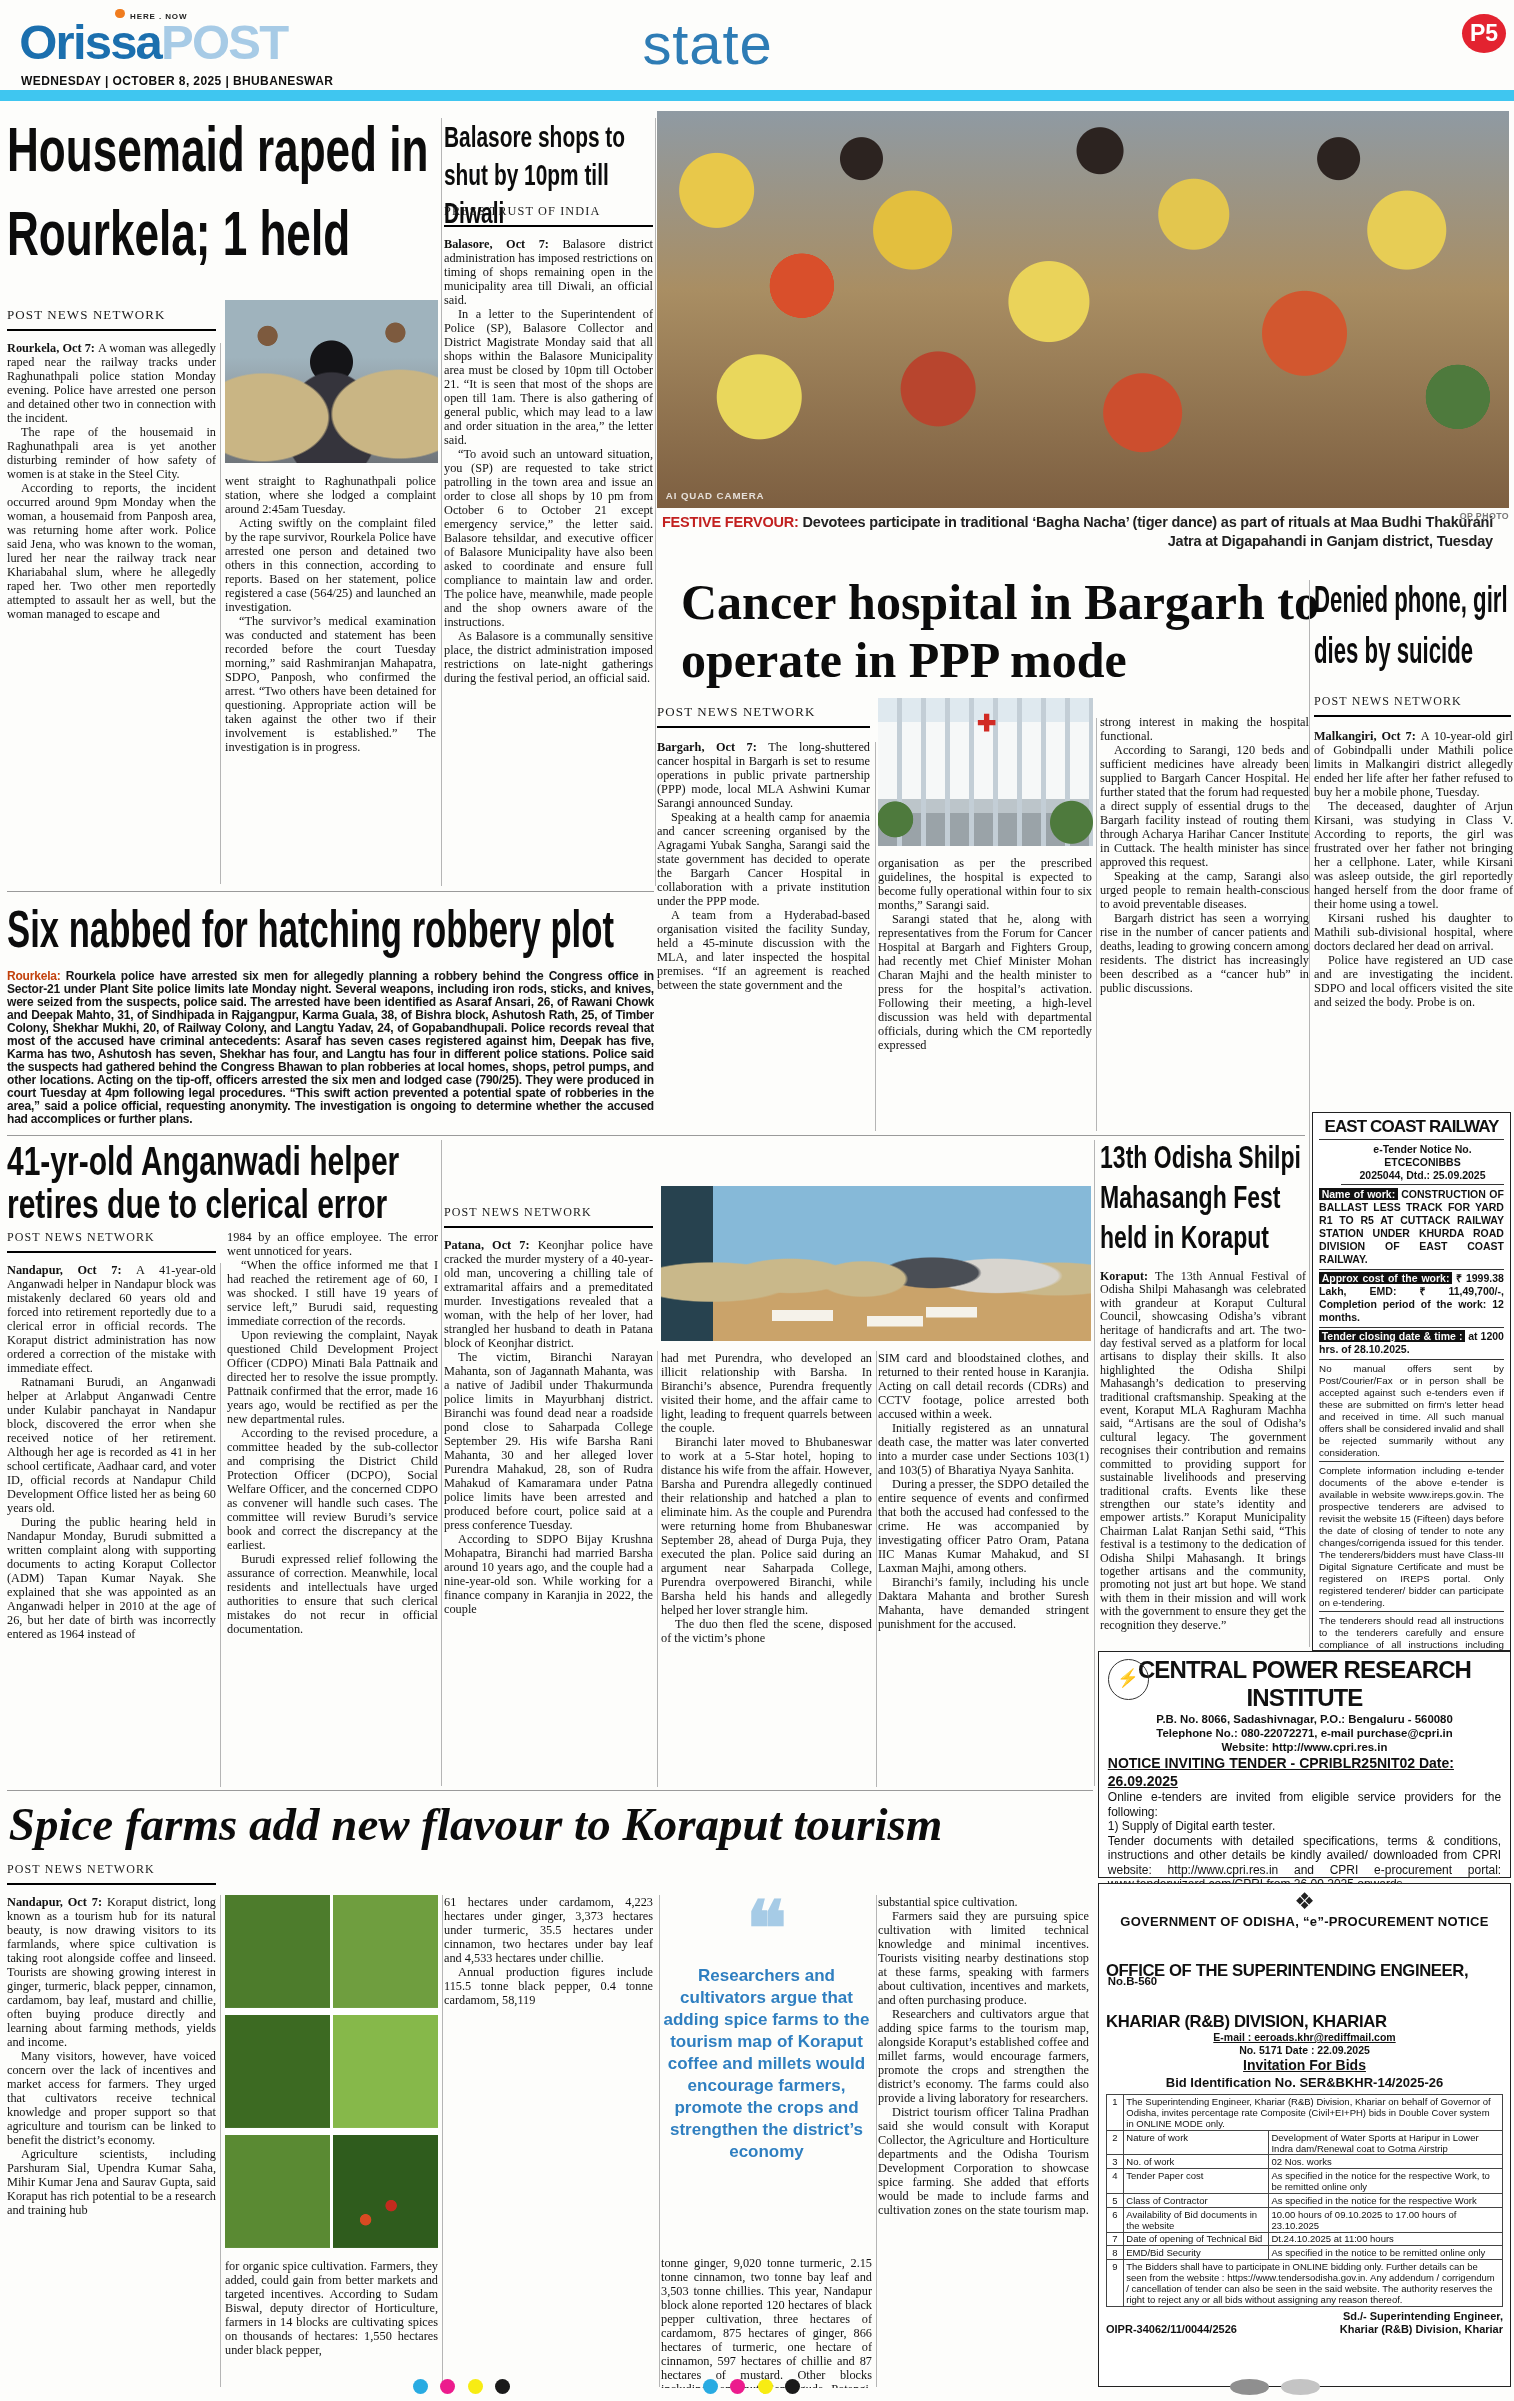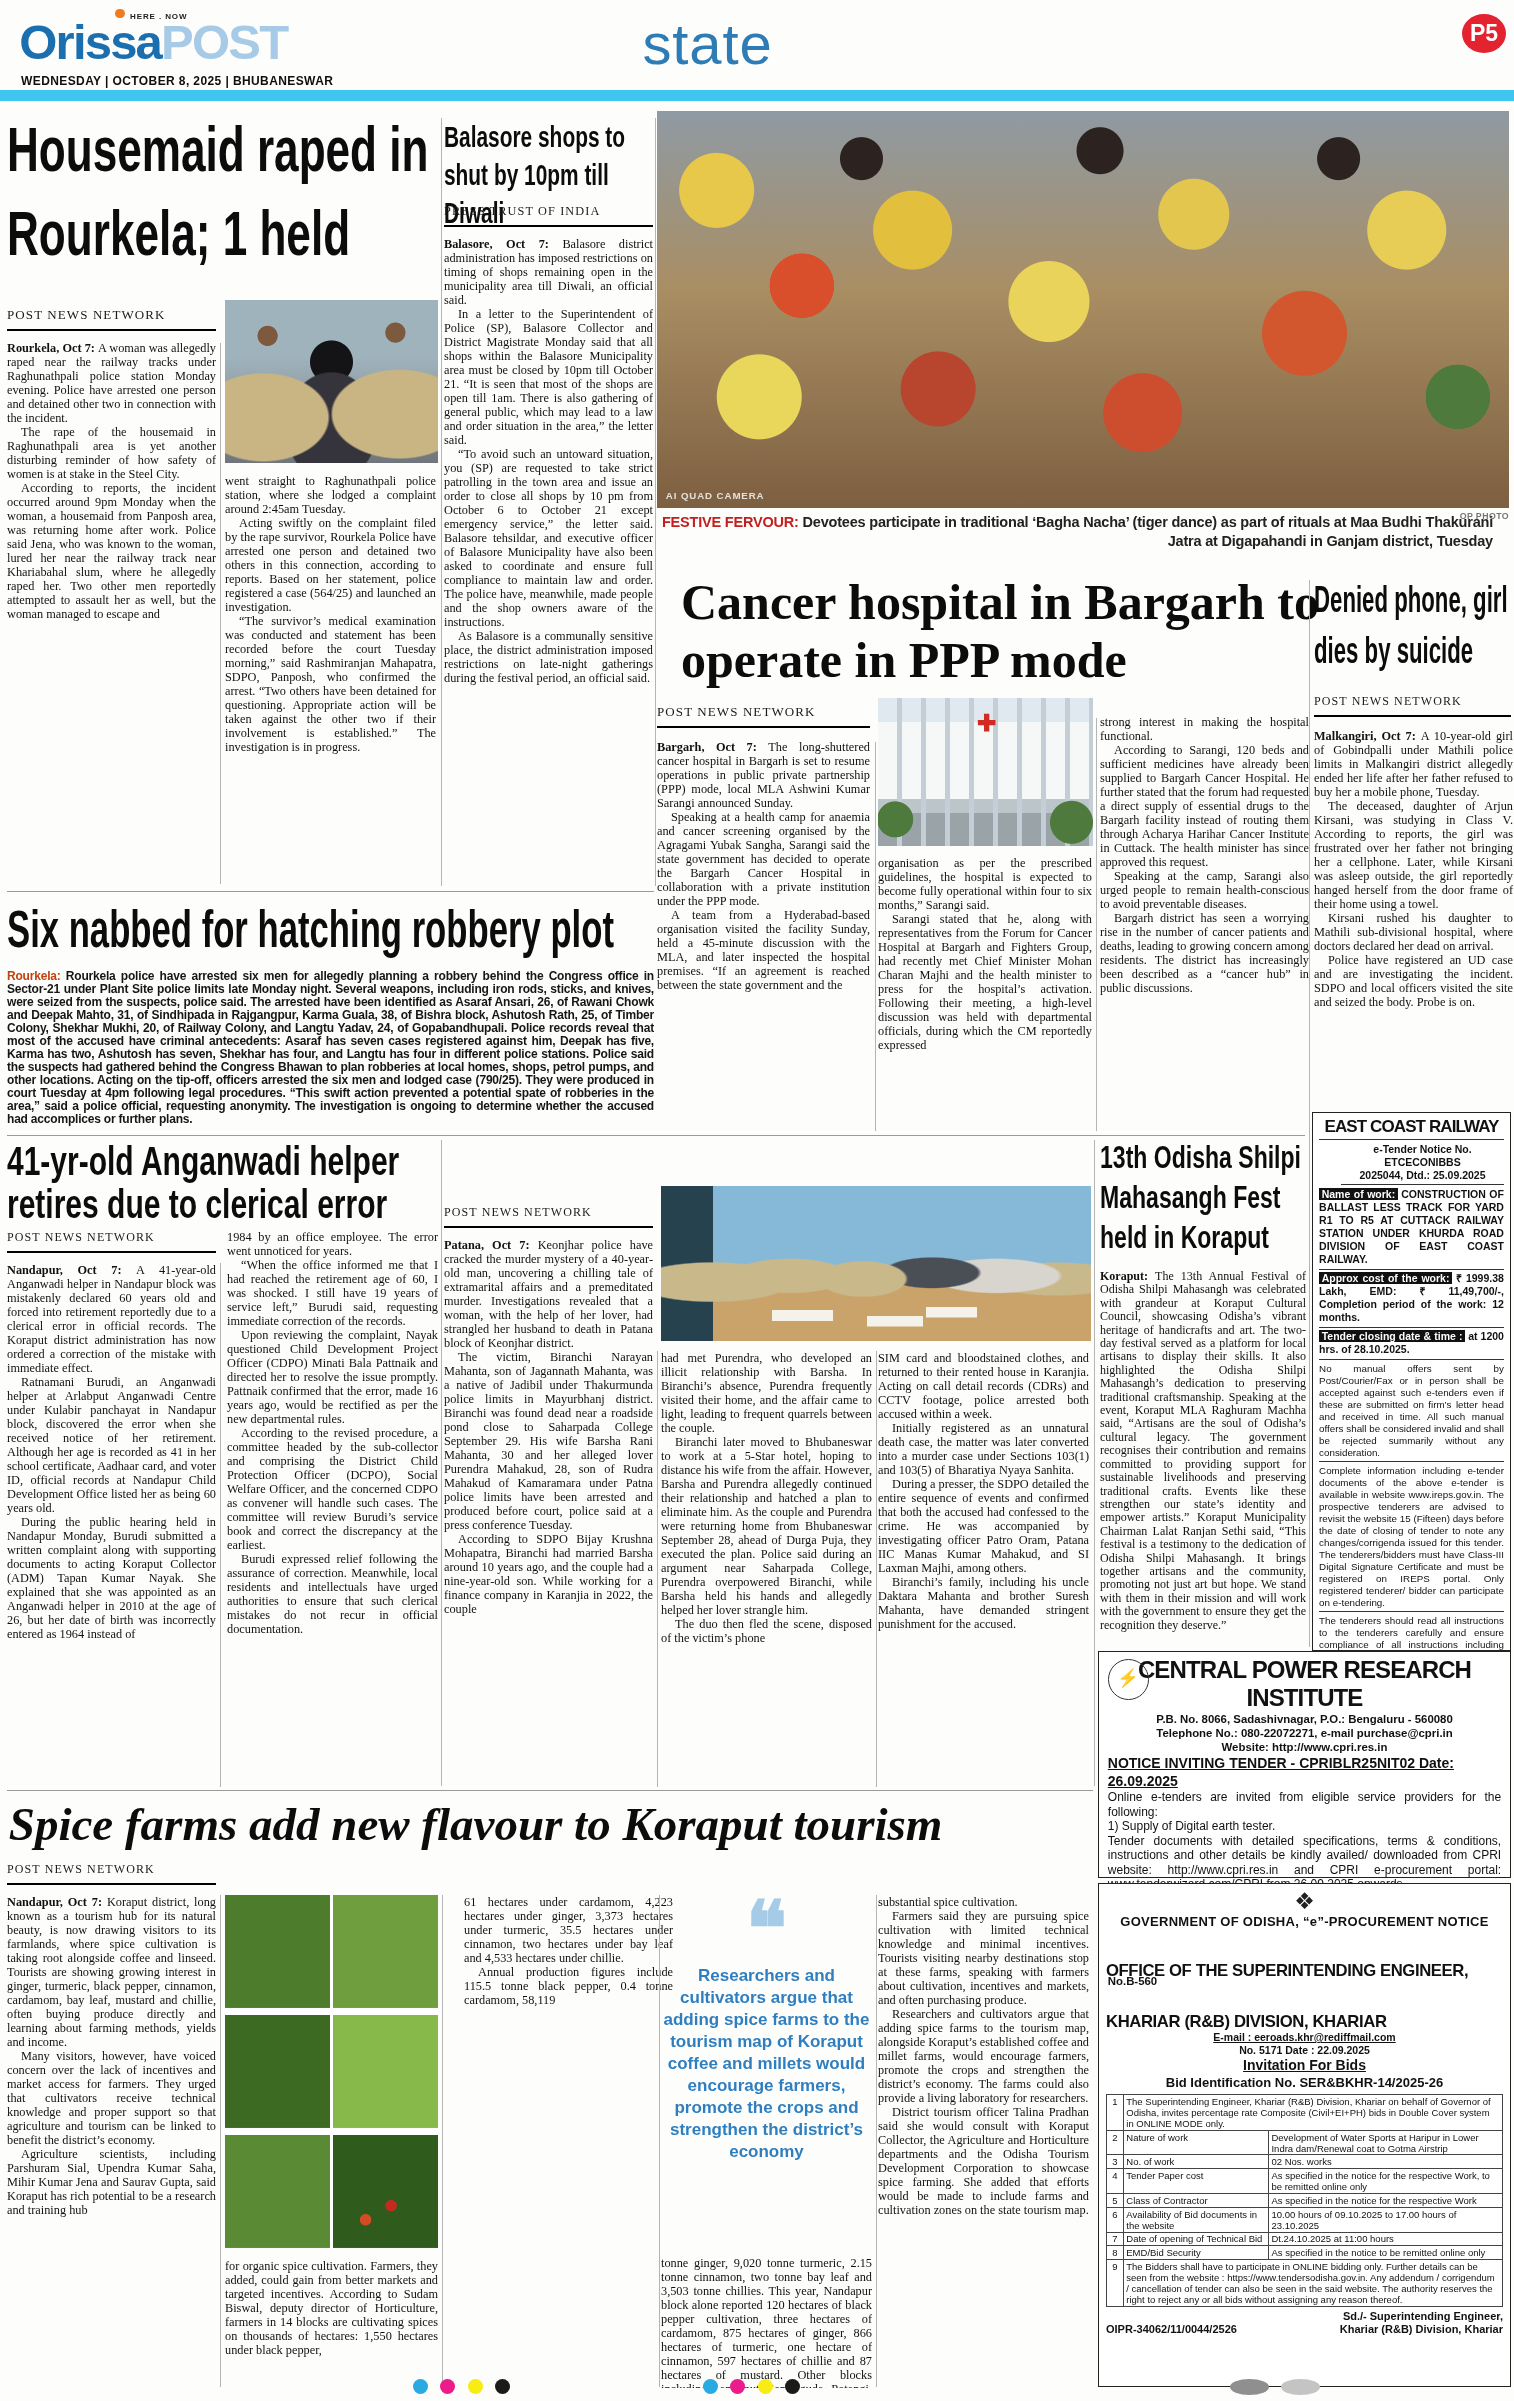--- a/index.html
+++ b/index.html
@@ -365,21 +365,21 @@
   <div class="byline" style="left:7px;top:1862px;width:209px;font-size:12px;">POST NEWS NETWORK</div>
   <div class="tcol" style="left:7px;top:1895px;width:209px;height:492px;">
       <p class="first"><b>Nandapur, Oct 7: </b>Koraput district, long known as a tourism hub for its natural beauty, is now drawing visitors to its farmlands, where spice cultivation is taking root alongside coffee and linseed. Tourists are showing growing interest in ginger, turmeric, black pepper, cinnamon, cardamom, bay leaf, mustard and chillie, often buying produce directly and learning about farming methods, yields and income.</p>
       <p>Many visitors, however, have voiced concern over the lack of incentives and market access for farmers. They urged that cultivators receive technical knowledge and proper support so that agriculture and tourism can be linked to benefit the district’s economy.</p>
       <p>Agriculture scientists, including Parshuram Sial, Upendra Kumar Saha, Mihir Kumar Jena and Saurav Gupta, said Koraput has rich potential to be a research and training hub</p>
     </div>
   <div class="photo photo-spice"></div>
   <div class="tcol" style="left:225px;top:2259px;width:213px;height:128px;">
       <p class="cont">for organic spice cultivation. Farmers, they added, could gain from better markets and targeted incentives. According to Sudam Biswal, deputy director of Horticulture, farmers in 14 blocks are cultivating spices on thousands of hectares: 1,550 hectares under black pepper,</p>
     </div>
-  <div class="tcol" style="left:444px;top:1895px;width:209px;height:492px;padding-left:20px;">
+  <div class="tcol" style="left:444px;top:1895px;width:209px;height:492px;">
       <p class="cont">61 hectares under cardamom, 4,223 hectares under ginger, 3,373 hectares under turmeric, 35.5 hectares under cinnamon, two hectares under bay leaf and 4,533 hectares under chillie.</p>
       <p>Annual production figures include 115.5 tonne black pepper, 0.4 tonne cardamom, 58,119</p>
     </div>
   <div class="pullquote" style="left:661px;top:1899px;width:211px;height:353px;">
     <span class="mark">❝</span>
     <span class="qtext">Researchers and cultivators argue that adding spice farms to the tourism map of Koraput coffee and millets would encourage farmers, promote the crops and strengthen the district’s economy</span>
   </div>
   <div class="tcol" style="left:661px;top:2256px;width:211px;height:132px;">
       <p class="cont">tonne ginger, 9,020 tonne turmeric, 2.15 tonne cinnamon, two tonne bay leaf and 3,503 tonne chillies. This year, Nandapur block alone reported 120 hectares of black pepper cultivation, three hectares of cardamom, 875 hectares of ginger, 866 hectares of turmeric, one hectare of cinnamon, 597 hectares of chillie and 87 hectares of mustard. Other blocks including Lamtaput, Semiliguda, Potangi, Laxmipur, Narayanpatna, Koraput, Bandhugaon, Baipariguda, Borigumma, Jeypore, Kotpad, Kundura and Dasmantpur also recorded</p>
     </div>

